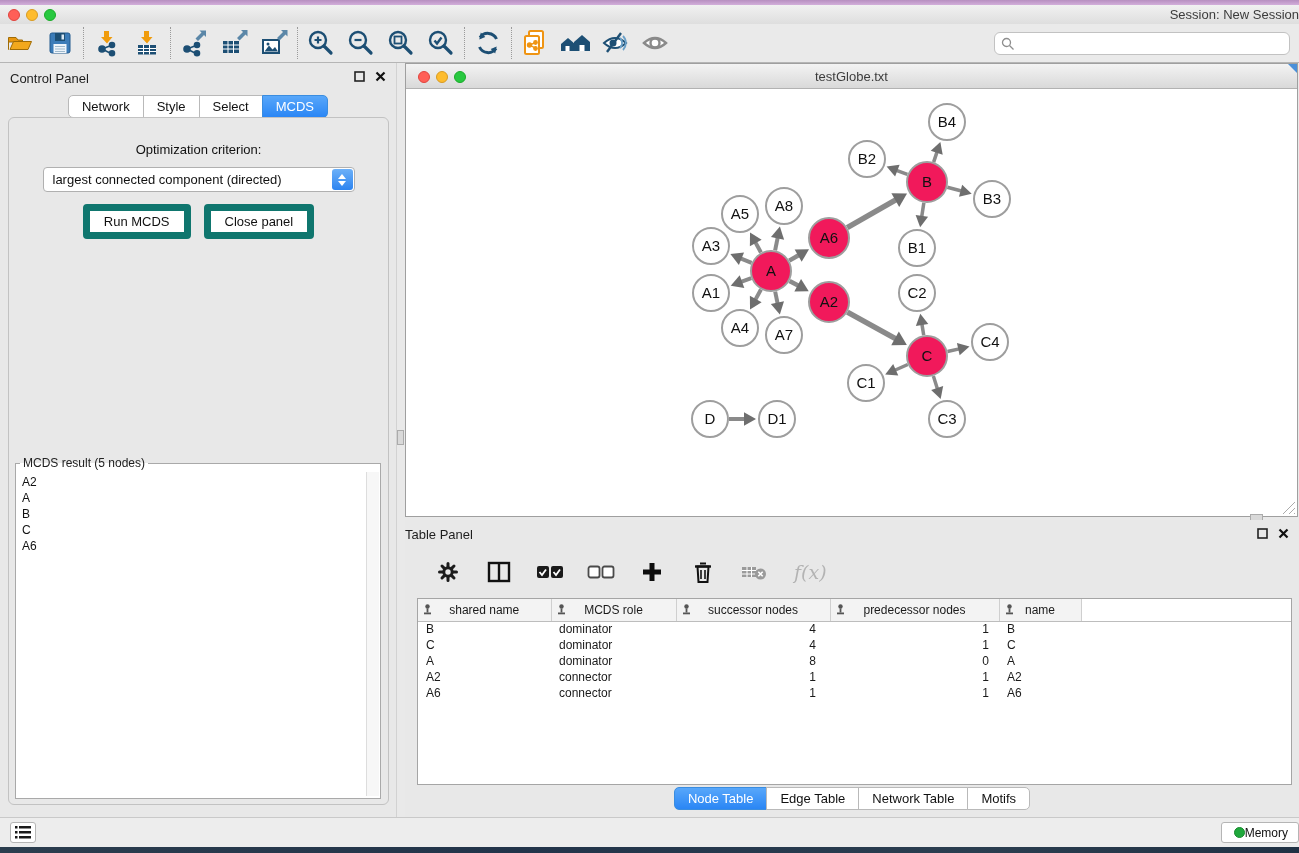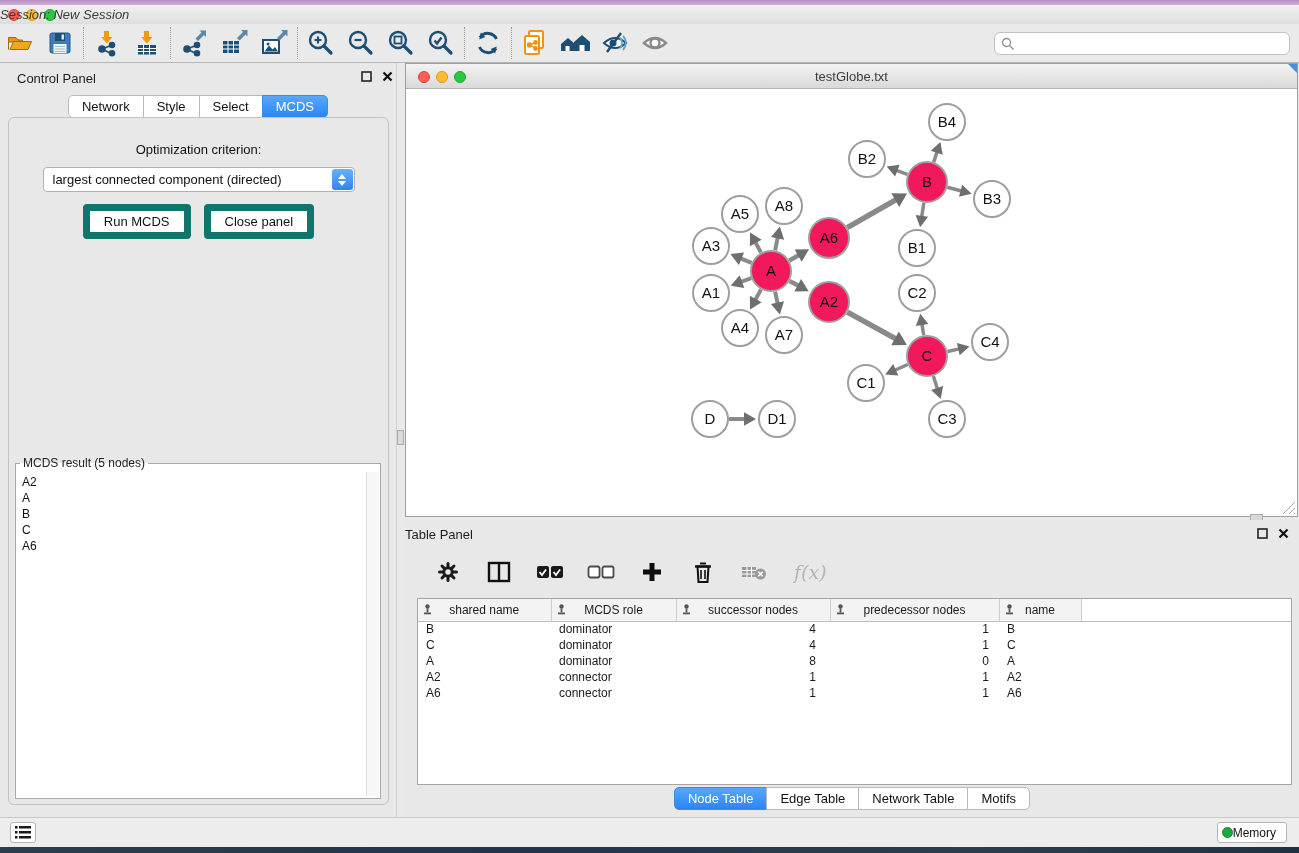--- a/index.html
+++ b/index.html
@@ -7,21 +7,21 @@
   .screen { position:relative; width:1299px; height:853px; background:#e9e9e9; overflow:hidden; }
 
   
   .top-strip { position:absolute; left:0; top:0; width:100%; height:5px;
     background:linear-gradient(#b78fc0,#d2aeda); }
 
   
   .titlebar { position:absolute; left:0; top:5px; width:100%; height:19px;
     background:linear-gradient(#f1f1f1,#dedede); }
   .titlebar .title { position:absolute; left:0; right:0; top:0; height:19px; line-height:19px;
-    text-align:left; font-size:13px; color:#3c3c3c;font-style:italic; }
+    text-align:right; font-size:13px; color:#3c3c3c; }
   .lights { position:absolute; left:8px; top:4px; display:flex; gap:6px; }
   .light { width:12px; height:12px; border-radius:50%; }
   .light.red { background:#ff5f57; border:1px solid #e0443e; }
   .light.yellow { background:#febc2e; border:1px solid #d89b22; }
   .light.green { background:#28c840; border:1px solid #1aab29; }
 
   
   .toolbar { position:absolute; left:0; top:24px; width:100%; height:39px;
     background:#eaeaea; border-bottom:1px solid #b5b5b5; display:flex; align-items:center; }
   .tb-btn { width:40px; height:34px; display:flex; align-items:center; justify-content:center;
@@ -29,21 +29,21 @@
   .tb-sep { width:1px; height:32px; border-left:1px dotted #9a9a9a; margin:0 3px; }
   .search-wrap { position:absolute; right:9px; top:8px; width:296px; height:23px;
     background:#fff; border:1px solid #c2c2c2; border-radius:6px; display:flex; align-items:center; padding-left:6px; }
   .search-wrap input { border:none; outline:none; flex:1; font-size:12px; background:transparent; font-family:"Liberation Sans",sans-serif; }
 
   
   .main { position:absolute; left:0; top:63px; width:100%; height:754px; }
 
   
   .control-panel { position:absolute; left:0; top:0; width:397px; height:754px; background:#e8e8e8; border-right:1px solid #d2d2d2; }
-  .panel-header { position:absolute; left:7px; top:0; width:100%; height:30px; display:flex; align-items:center; }
+  .panel-header { position:absolute; left:0; top:0; width:100%; height:30px; display:flex; align-items:center; }
   .panel-header .ph-title { font-size:13px; color:#1e1e1e; margin-left:10px; }
   .win-ctrls { position:absolute; right:10px; top:8px; display:flex; gap:10px; align-items:center; }
   .cp-tabs { position:absolute; left:0; top:32px; width:100%; display:flex; justify-content:center; }
   .tab { font-size:13px; color:#111; background:#fff; border:1px solid #b9b9b9; padding:3px 13px; margin-left:-1px; cursor:default; }
   .tab:first-child { border-radius:5px 0 0 5px; margin-left:0; }
   .tab:last-child { border-radius:0 5px 5px 0; }
   .tab.active { background:linear-gradient(#58a7fa,#2a86f5); border-color:#3a8de0; color:#fff; }
   .cp-content { position:absolute; left:8px; right:7px; top:54px; bottom:12px;
     border:1px solid #c2c2c2; border-radius:6px; background:#e8e8e8; }
   .opt-label { margin-top:24px; text-align:center; font-size:13px; color:#111; }
@@ -99,21 +99,21 @@
   table.grid th.filler { border-right:none; background:#fff; border-bottom:1px solid #bdbdbd; }
   table.grid th .col-icon { position:absolute; left:5px; top:5px; }
   table.grid td { height:16px; font-size:12px; color:#1a1a1a; white-space:nowrap; overflow:hidden; }
   .tp-tabs { position:absolute; left:0; top:267px; width:100%; display:flex; justify-content:center; }
 
   
   .statusbar { position:absolute; left:0; top:817px; width:100%; height:30px; background:#ededed; border-top:1px solid #c9c9c9; }
   .sb-btn { position:absolute; background:#fff; border:1px solid #b5b5b5; border-radius:3px; height:21px;
     display:flex; align-items:center; justify-content:center; font-size:12px; color:#111; font-family:"Liberation Sans",sans-serif; }
   .sb-list { left:10px; top:4px; width:26px; }
-  .sb-mem { right:12px; top:4px; padding:0 10px 0 4px; }
+  .sb-mem { right:0; top:4px; padding:0 10px 0 12px; }
   .mem-dot { width:11px; height:11px; border-radius:50%; background:#1fa83c; border:1px solid #178a2e; }
 
   .bottom-strip { position:absolute; left:0; top:847px; width:100%; height:6px;
     background:linear-gradient(90deg,#2b3d4e,#22344a 40%,#2b3e50 75%,#203144); }
 </style>
 </head>
 <body>
 
 <div class="screen">
   <div class="top-strip"></div>

